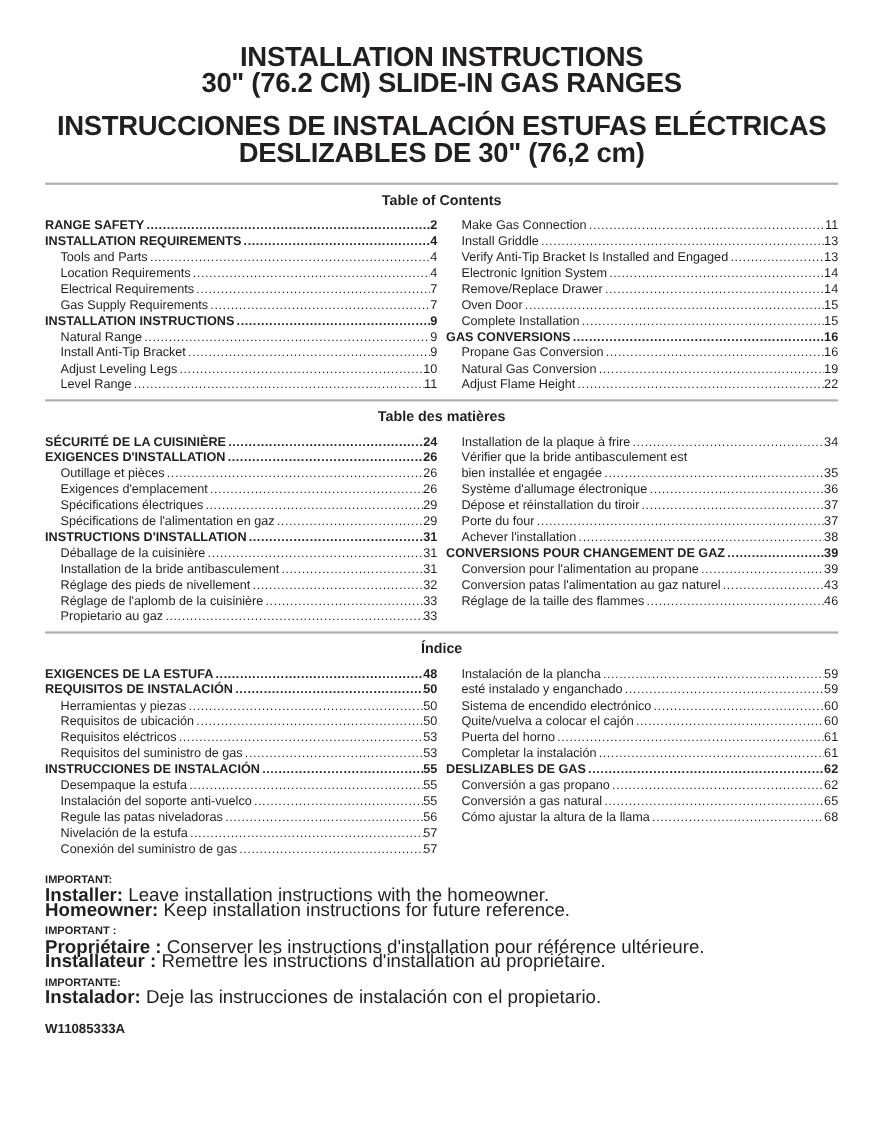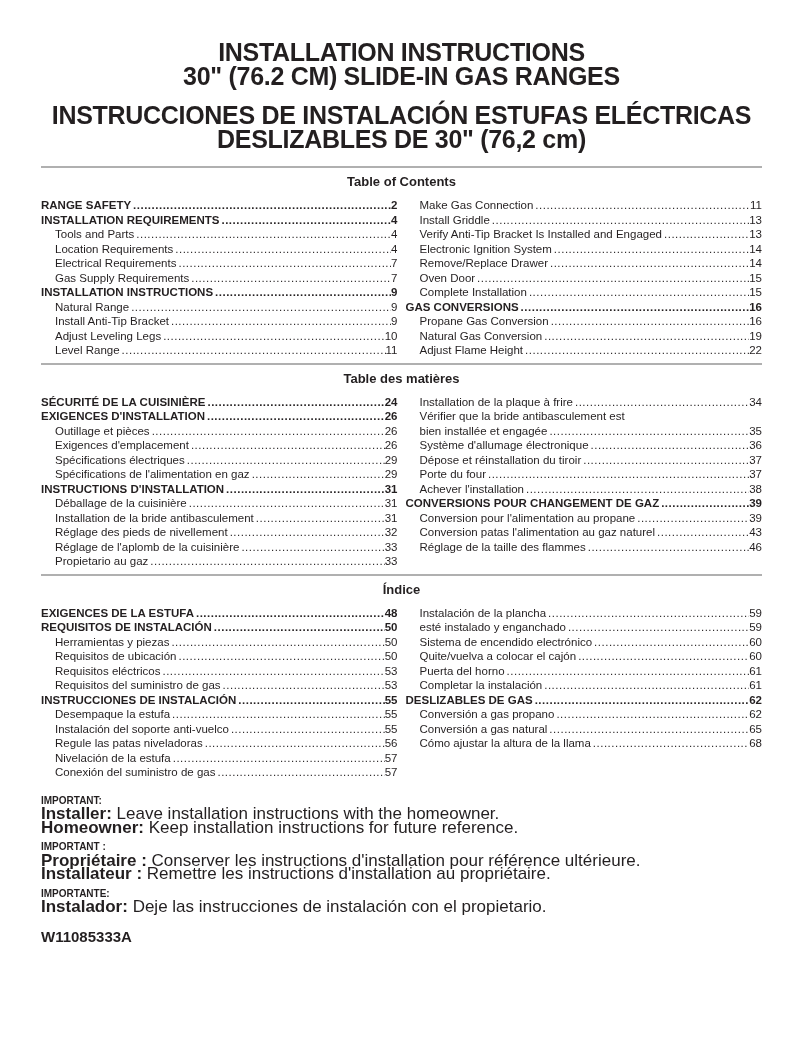--- a/index.html
+++ b/index.html
@@ -36,21 +36,21 @@
     padding-left:2px;letter-spacing:0.5px;min-width:8px;
   }
   .pagenum{flex:none;}
   
   .notices{margin-top:14px;}
   .notice{margin-bottom:6px;}
   .notice-heading{font-size:10px;font-weight:bold;line-height:13.5px;}
   .notice-line{font-size:17px;line-height:13.5px;}
   .notice-lead{font-weight:bold;}
   
-  .footer{margin-top:14px;font-size:15px;font-weight:bold;}
+  .footer{margin-top:14px;font-size:12px;font-weight:bold;}
 </style>
 </head>
 <body>
 
 <div class="page">
   <header class="titles">
       <div class="title-block">
         <div class="title-line">INSTALLATION INSTRUCTIONS</div>
         <div class="title-line">30" (76.2 CM) SLIDE-IN GAS RANGES</div>
       </div>

